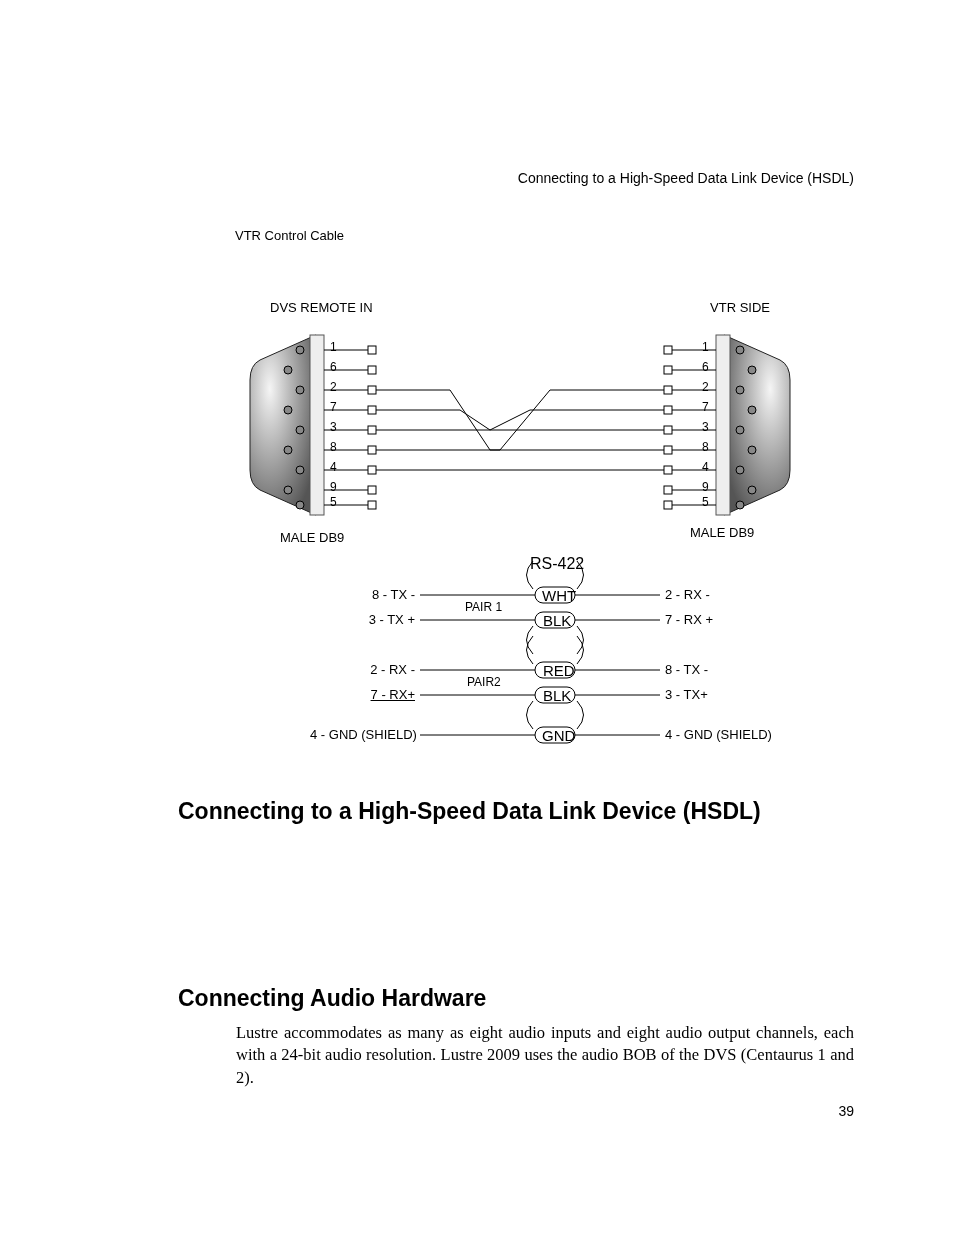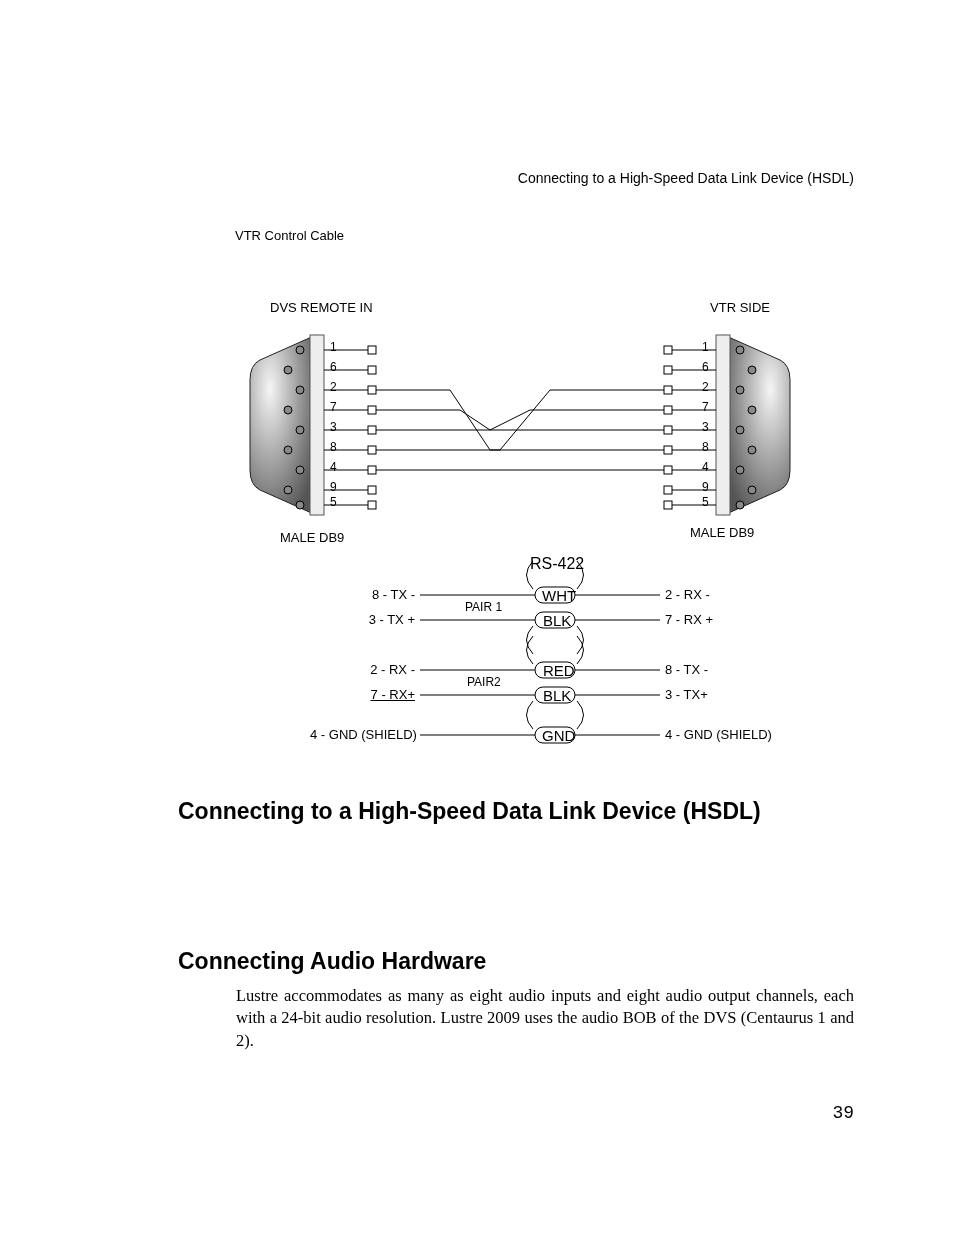--- a/index.html
+++ b/index.html
@@ -39,36 +39,36 @@
     font-family: "Myriad Pro", "Helvetica Neue", Arial, sans-serif;
     font-size: 13px;
   }
   .lbl { position: absolute; white-space: nowrap; }
   .h1 {
     font-family: "Myriad Pro", "Helvetica Neue", Arial, sans-serif;
     font-weight: 700;
     font-size: 23px;
   }
   .sec1 { position: absolute; top: 798px; left: 178px; right: 100px; }
-  .sec2 { position: absolute; top: 948px; left: 178px; right: 100px; }
+  .sec2 { position: absolute; top: 985px; left: 178px; right: 100px; }
   .body {
     font-family: "Minion Pro", "Times New Roman", Georgia, serif;
     font-size: 16.5px;
     line-height: 1.35;
     margin-left: 58px;
     margin-top: 10px;
     text-align: justify;
   }
   .body p { margin: 0 0 14px 0; }
   .pageno {
     position: absolute;
     right: 100px;
     top: 1103px;
-    font-family: Liberation Mono, monospace;
-    font-size: 18px;
+    font-family: Liberation Sans, sans-serif;
+    font-size: 14px;
     margin-left: 13px;
   }
   
   svg { position: absolute; top: 0; left: 0; }
   .pin-num { font-size: 12px; }
   .conn-lbl { font-size: 13px; }
   .wire-lbl { font-size: 15px; }
   .pair-lbl { font-size: 12px; }
 </style>
 </head>

